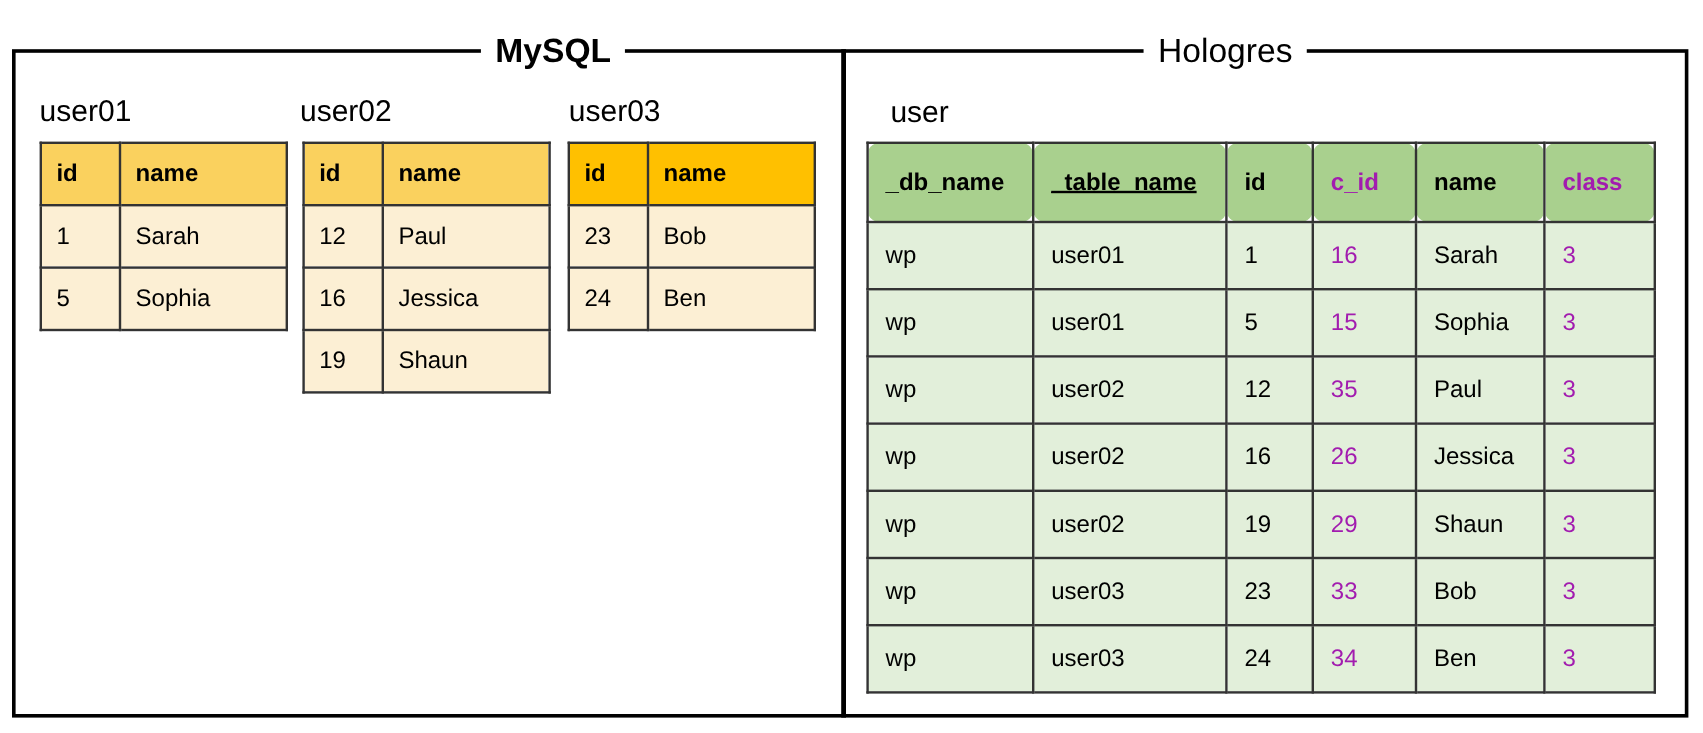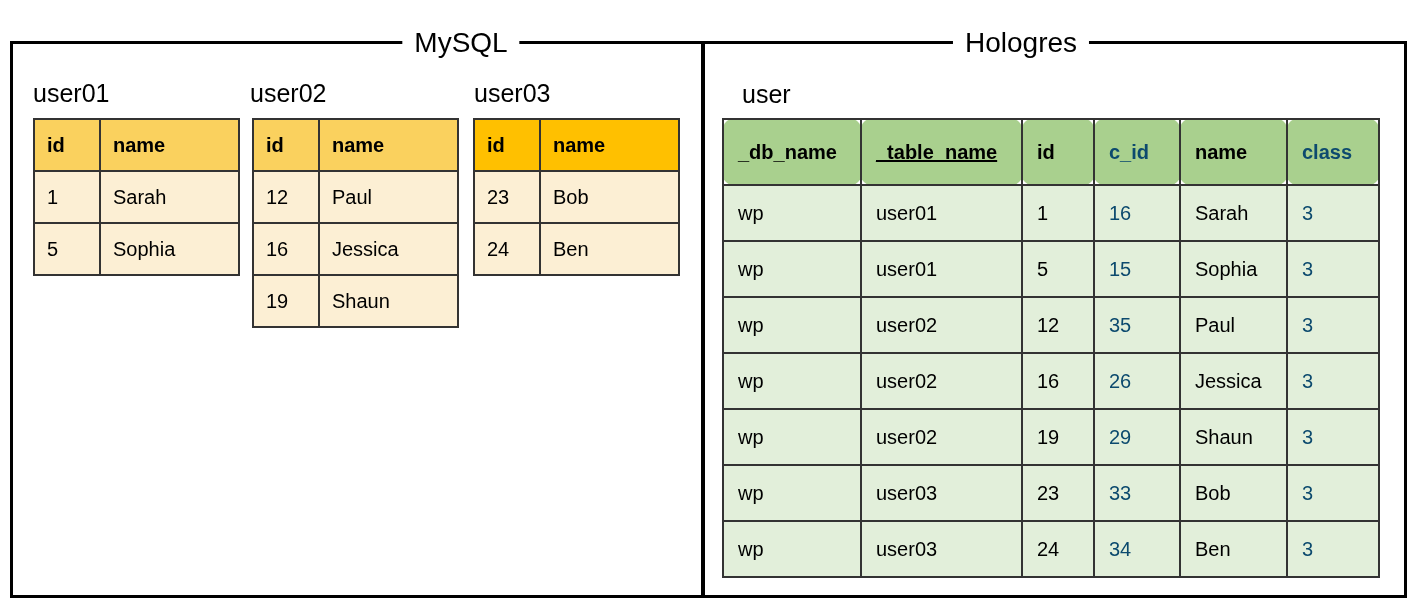--- a/index.html
+++ b/index.html
@@ -32,21 +32,21 @@
   .section-label {
     position: absolute;
     top: 43px;
     transform: translate(-50%, -50%);
     background: #ffffff;
     padding: 0 12px;
     font-size: 28px;
     line-height: 34px;
     white-space: nowrap;
   }
-  .section-label.mysql    { left: 461px; }
+  .section-label.mysql    { left: 461px; font-weight: bold; }
   .section-label.hologres { left: 1021px; }
 
   
   .table-title {
     position: absolute;
     font-size: 25px;
     line-height: 28px;
     white-space: nowrap;
   }
 
@@ -81,21 +81,21 @@
   #title-user   { left: 722px; top: 80px; margin-left: 20px; }
   #table-holo   { left: 722px; top: 118px; }
   .holo th { height: 66px; padding: 0 4px 0 14px; background: #A9D08E; border-radius: 10px; }
   .holo td { height: 56px; padding: 0 4px 0 14px; background: #E2EFDA; }
   .holo .c-db    { width: 138px; }
   .holo .c-table { width: 161px; text-decoration: underline; }
   .holo .c-id    { width: 72px;  }
   .holo .c-cid   { width: 86px;  }
   .holo .c-name  { width: 107px; }
   .holo .c-class { width: 92px;  }
-  .red { color: #0c4a6e; }
+  .red { color: #a21caf; }
 </style>
 </head>
 <body>
 
 <div class="canvas">
 
   <div class="frame"></div>
   <div class="divider"></div>
 
   <div class="section-label mysql">MySQL</div>

